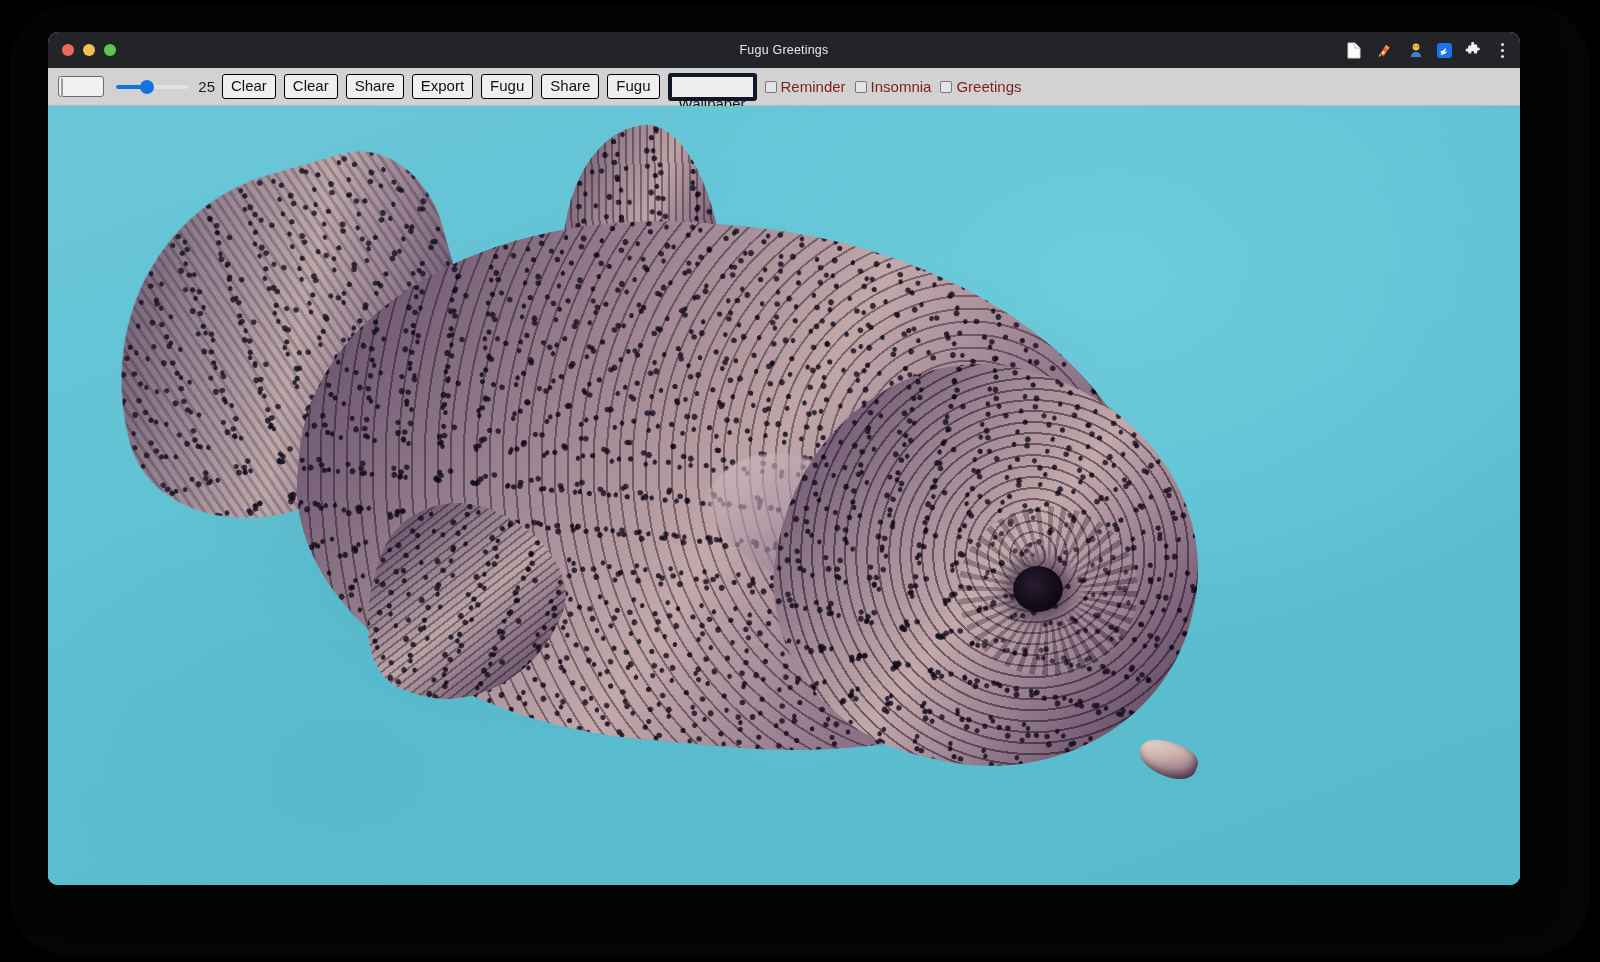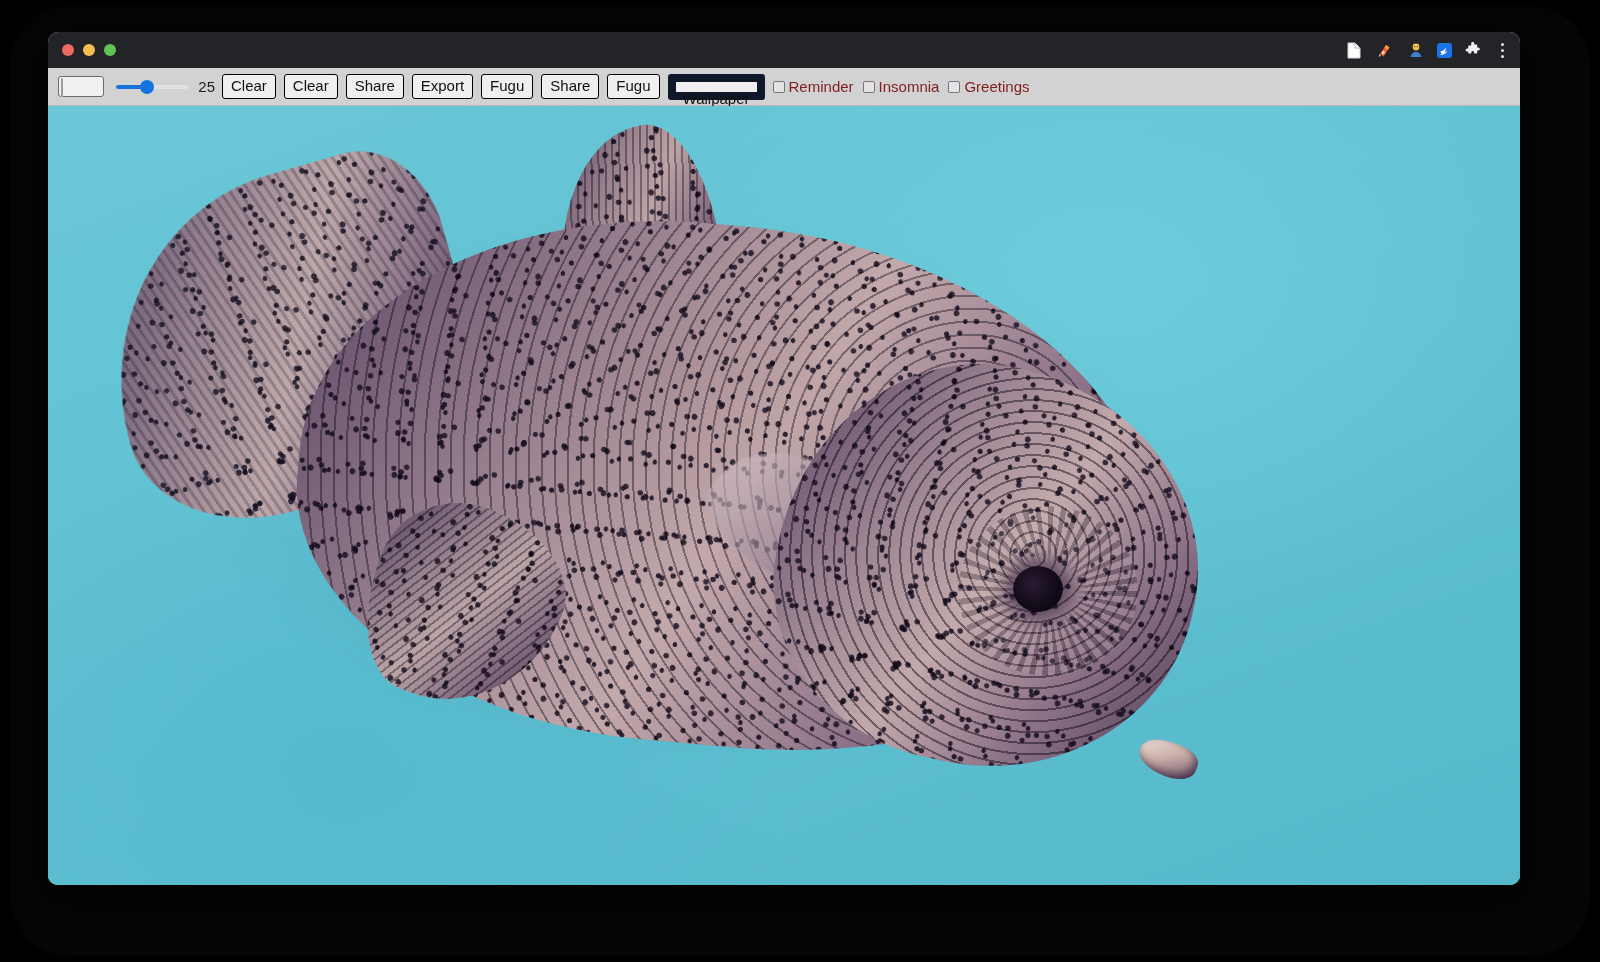--- a/index.html
+++ b/index.html
@@ -178,22 +178,22 @@
     background: #f0eeee;
     border: 1px solid #000000;
     border-radius: 3px;
     padding: 2px 8px 3px 8px;
     margin-right: 8px;
     line-height: 18px;
     height: 25px;
     cursor: default;
   }
   .btn.focused {
-    border: 8px solid #0f172a;
-    padding: 8px 7px 2px 7px;
+    border: 4px solid #0f172a;
+    padding: 18px 7px 2px 7px;
   }
 
   .chk-wrap {
     display: inline-flex;
     align-items: center;
     margin-right: 9px;
     gap: 4px;
   }
   .chk {
     width: 12px; height: 12px;
@@ -398,20 +398,21 @@
 
   <div class="window">
 
     <div class="titlebar">
       <div class="traffic">
         <span class="dot red"></span>
         <span class="dot yellow"></span>
         <span class="dot green"></span>
       </div>
 
+      <div class="title">Fugu Greetings</div>
 
       <div class="tb-right">
         <span class="tbicon icon-doc">
           <svg viewBox="0 0 14 17" aria-hidden="true">
             <path d="M1 1h7l5 5v10H1z" fill="#ffffff" stroke="#d9cfd9" stroke-width="1"></path>
             <path d="M8 1v5h5" fill="none" stroke="#b9aeb9" stroke-width="1"></path>
           </svg>
         </span>
 
         <span class="tbicon">

